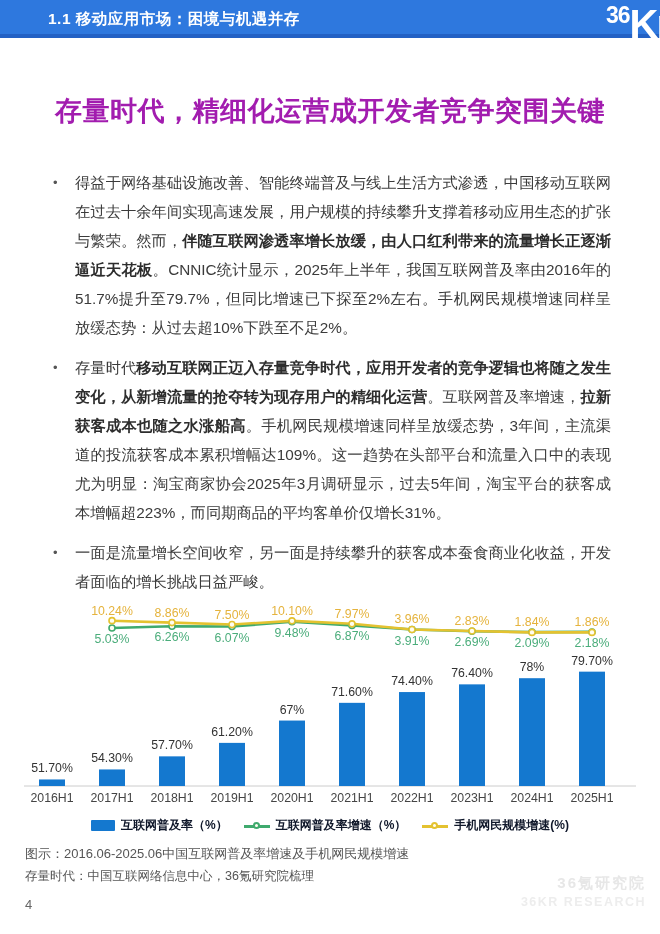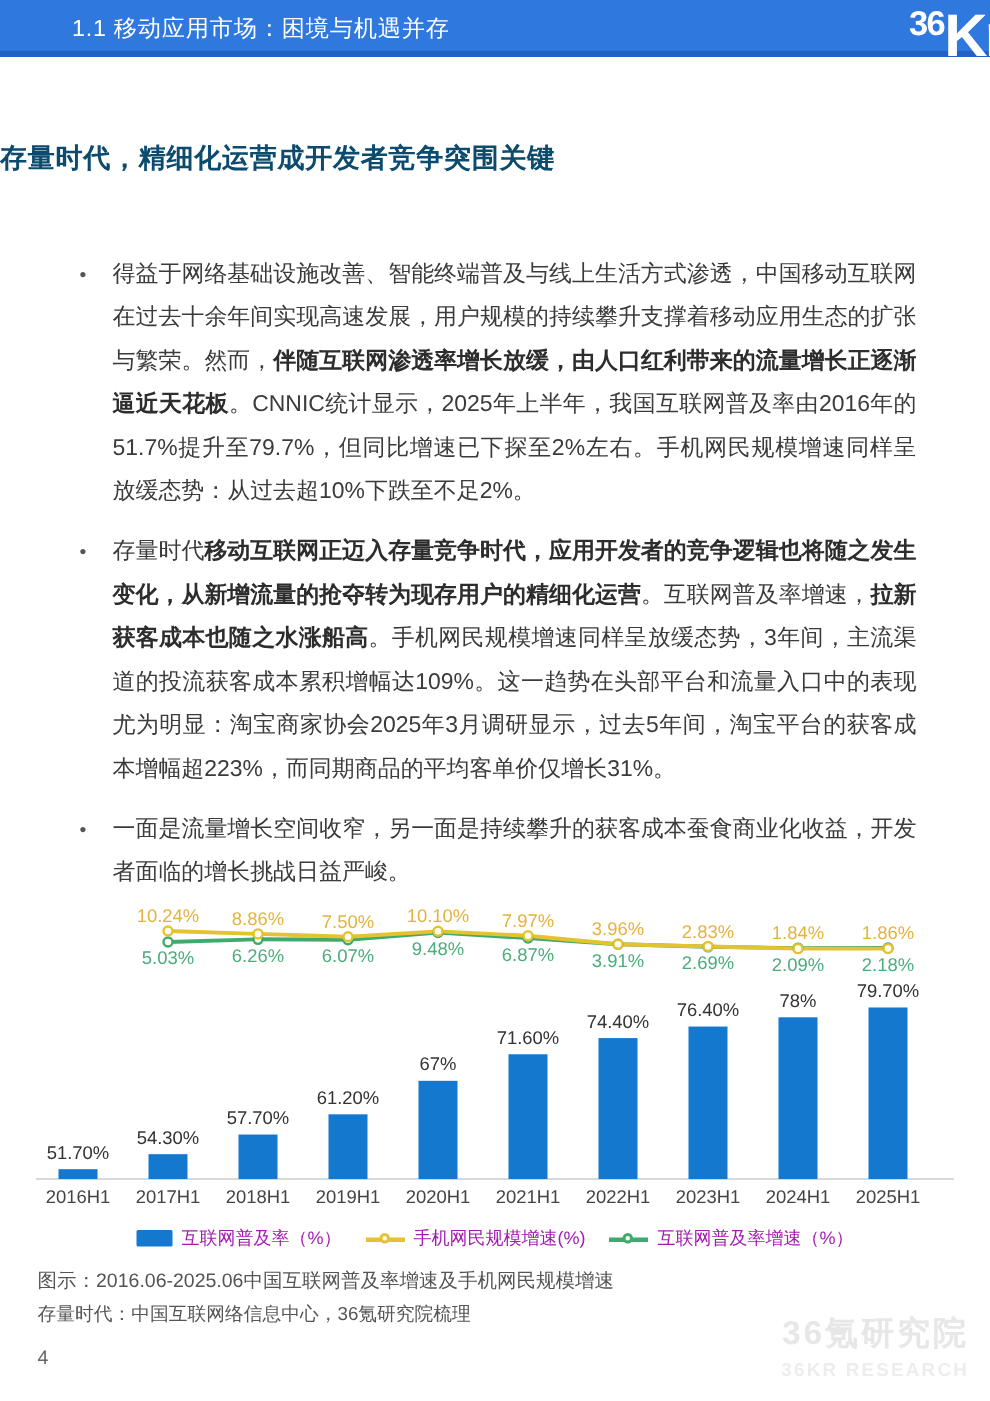--- a/index.html
+++ b/index.html
@@ -12,59 +12,59 @@
   }
   
   .header {
     position:absolute; top:0; left:0; right:0; height:38px;
     background:#2e78de; border-bottom:4px solid #2361c4;
     overflow:visible;
   }
   .header-clip { position:absolute; inset:0; height:42px; overflow:hidden; }
   .header-title {
     position:absolute; left:48px; top:9px;
-    color:#ffffff; font-size:15.5px; font-weight:normal; letter-spacing:0.5px;
+    color:#ffffff; font-size:15.5px; font-weight:bold; letter-spacing:0.5px;
   }
   .logo { position:absolute; top:2px; right:-10px; display:flex; color:#fff; font-weight:bold; }
   .logo-36 { font-size:23px; line-height:1; margin-top:2px; letter-spacing:-1px; }
   .logo-kr { font-size:40px; line-height:0.85; margin-top:5px; letter-spacing:-2px; }
   
   .doc-title {
-    position:absolute; top:93px; left:0; right:0; 
-    font-size:18px; font-weight:bold; color:#0c4a6e; letter-spacing:0.5px;
+    position:absolute; top:93px; left:0; right:0; text-align:center;
+    font-size:27px; font-weight:bold; color:#a21caf; letter-spacing:0.5px;
   }
   
   .bullets { position:absolute; top:168px; left:48px; width:563px; list-style:none; }
   .bullets li {
     position:relative; padding-left:27px; margin-bottom:11px;
     font-size:15.3px; line-height:29px; text-align:justify; color:#3b3b3b;
   }
   .bullets li .dot { position:absolute; left:5px; top:0; font-size:13px; color:#555; }
   .bullets li .b { font-weight:bold; color:#2d2d2d; }
   
   .chart { position:absolute; top:598px; left:20px; width:620px; height:215px; }
   .legend {
     position:absolute; top:817px; left:0; right:0;
     display:flex; justify-content:center; align-items:center; gap:16px;
-    font-size:12px; color:#a21caf;
+    font-size:12px; color:#0f172a;font-weight:bold;
   }
   .legend-item { display:flex; align-items:center; gap:6px; }
   .sw-bar { width:24px; height:11px; border-radius:1px; }
   .sw-line { position:relative; width:26px; height:9px; }
   .sw-line .ln { position:absolute; top:4px; left:0; right:0; height:2.5px; }
   .sw-line .ci {
     position:absolute; top:1px; left:9px; width:7px; height:7px;
     border-radius:50%; background:#fffdf2; border:2px solid #000;
   }
   
   .caption  { position:absolute; top:845px; left:25px; font-size:13px; color:#555; }
   .source   { position:absolute; top:868px; left:25px; font-size:12.5px; color:#555; }
   .page-num { position:absolute; top:897px; left:25px; font-size:13px; color:#666; }
   .watermark { position:absolute; top:874px; right:14px; text-align:right; font-weight:bold; }
-  .wm-cn { font-size:22px; color:#e7e7e7; letter-spacing:2px; }
+  .wm-cn { font-size:15px; color:#e7e7e7; letter-spacing:2px; }
   .wm-en { font-size:12.5px; color:#ededed; letter-spacing:1.5px; margin-top:2px; }
   svg text { font-family:"Liberation Sans","DejaVu Sans",sans-serif; }
 </style>
 </head>
 <body>
 
 <div class="page">
 
   <div class="header">
     <div class="header-clip">
@@ -158,31 +158,31 @@
       </svg>
   </div>
 
   <div class="legend">
     <span class="legend-item">
       <span class="sw-bar" id="sw-bar" style="background: rgb(20, 120, 207);"></span>
       <span>互联网普及率（%）</span>
     </span>
     <span class="legend-item">
       <span class="sw-line">
+        <span class="ln" id="ln-green" style="background: rgb(63, 170, 110);"></span>
+        <span class="ci" id="ci-green" style="border-color: rgb(63, 170, 110);"></span>
+      </span>
+      <span>互联网普及率增速（%）</span>
+    </span>
+    <span class="legend-item">
+      <span class="sw-line">
         <span class="ln" id="ln-yellow" style="background: rgb(228, 194, 48);"></span>
         <span class="ci" id="ci-yellow" style="border-color: rgb(228, 194, 48);"></span>
       </span>
       <span>手机网民规模增速(%)</span>
-    </span>
-    <span class="legend-item">
-      <span class="sw-line">
-        <span class="ln" id="ln-green" style="background: rgb(63, 170, 110);"></span>
-        <span class="ci" id="ci-green" style="border-color: rgb(63, 170, 110);"></span>
-      </span>
-      <span>互联网普及率增速（%）</span>
     </span>
   </div>
 
   <div class="caption">图示：2016.06-2025.06中国互联网普及率增速及手机网民规模增速</div>
   <div class="source">存量时代：中国互联网络信息中心，36氪研究院梳理</div>
   <div class="page-num">4</div>
   <div class="watermark">
     <div class="wm-cn">36氪研究院</div>
     <div class="wm-en">36KR RESEARCH</div>
   </div>

